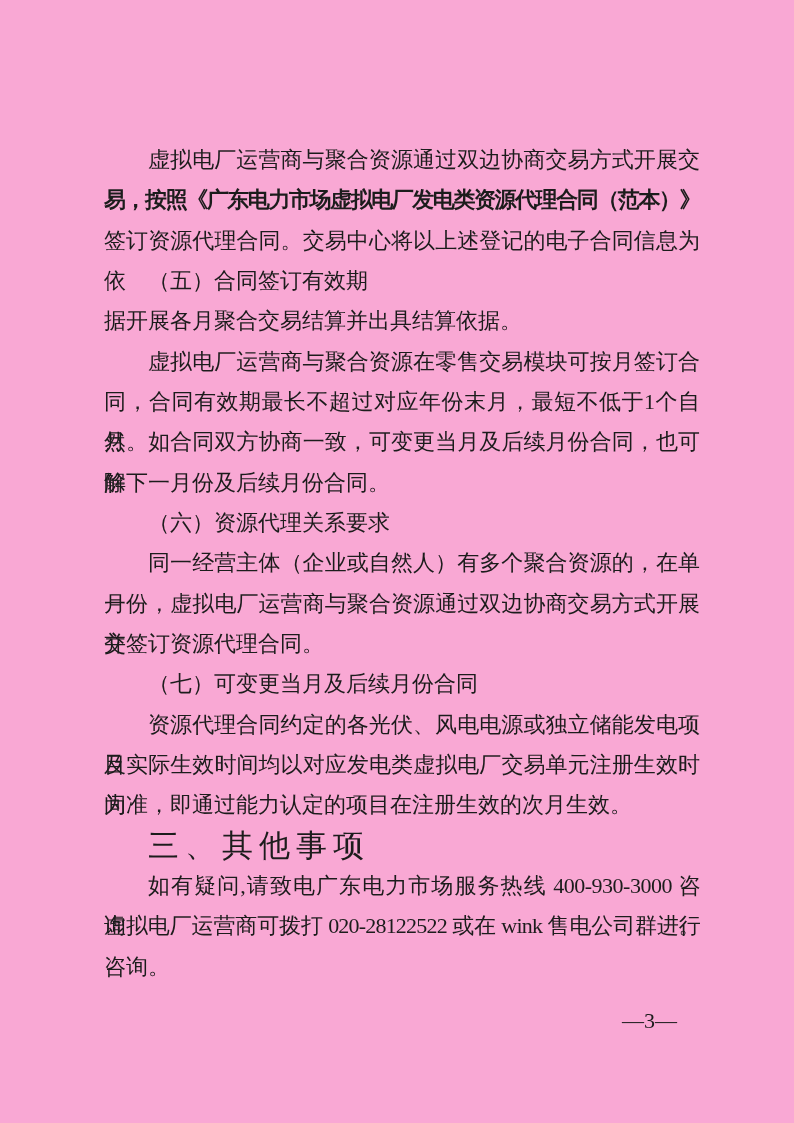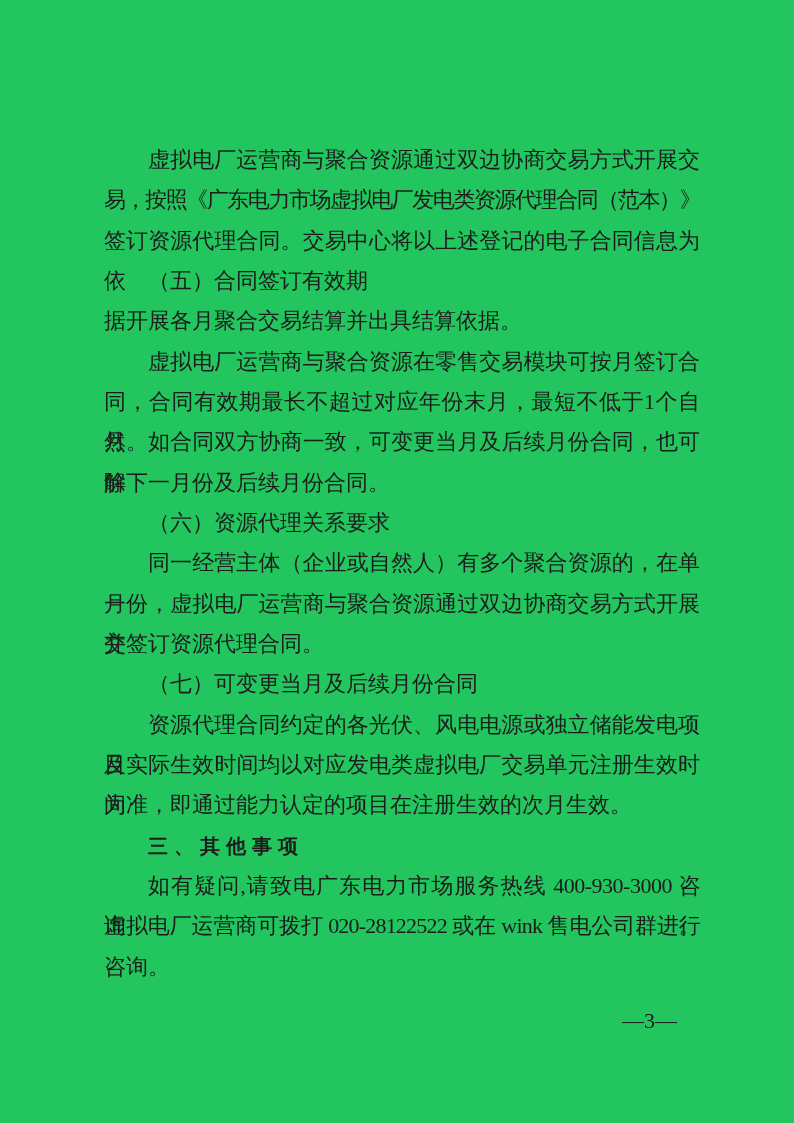--- a/index.html
+++ b/index.html
@@ -1,42 +1,42 @@
 <!DOCTYPE html>
 <html><head>
 <meta charset="utf-8">
 <style>
   html, body { margin: 0; padding: 0; background: #ffffff; }
   .page {
     position: relative;
     width: 794px;
     height: 1123px;
-    background: #22c55e;
+    background: #f9a8d4;
     overflow: hidden;
     font-family: "Liberation Serif", "DejaVu Serif", serif;
     color: #1c1c1c;
   }
   .content {
     position: absolute;
     left: 104px;
     top: 140px;
     width: 596px;
     font-size: 22px;
     line-height: 40.33px;
   }
   .ln { height: 40.33px; white-space: normal; }
   .ind { text-indent: 44px; }
   .j { text-align: justify; text-align-last: justify; }
-  .t15 { letter-spacing: -1.5px; }
+  .t15 { letter-spacing: -1.5px; font-weight: bold; }
   .t05 { letter-spacing: -0.5px; }
   .t08 { letter-spacing: -0.8px; }
   .bh {
     font-family: "Liberation Sans", "DejaVu Sans", sans-serif;
-    font-weight: 700;
-    font-size: 20px;
+    font-weight: 400;
+    font-size: 31px;
     letter-spacing: 6px;
   }
   .footer {
     position: absolute;
     top: 1006px;
     right: 117px;
     font-size: 22px;
     line-height: 30px;
     color: #1c1c1c;
   }

